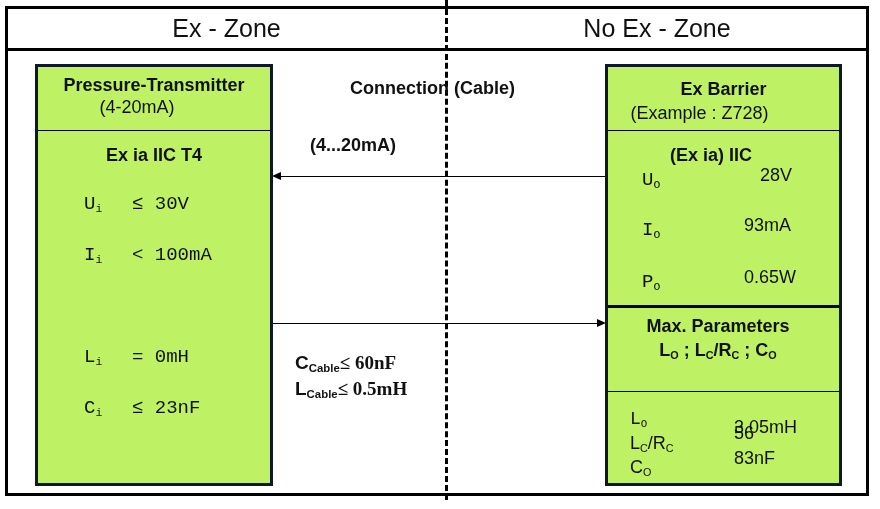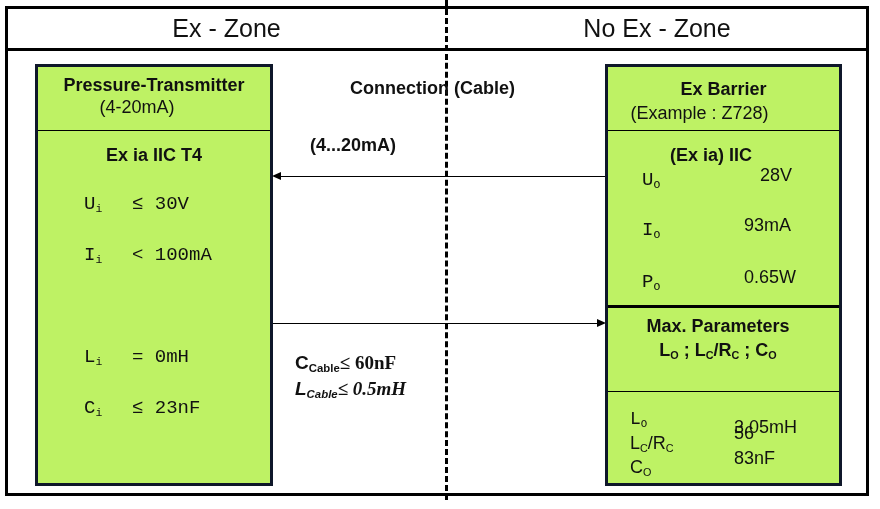--- a/index.html
+++ b/index.html
@@ -57,21 +57,21 @@
 
 <div class="abs line" style="left:280px;top:176px;width:326px;"></div>
 <div class="abs arrow-left" style="left:272px;top:172px;"></div>
 
 <div class="abs line" style="left:273px;top:323px;width:325px;"></div>
 <div class="abs arrow-right" style="left:597px;top:319px;"></div>
 
 <div class="abs t-bold serif" style="left:295px;top:352px;font-size:19px;">
   <span style="font-family:'Liberation Sans',sans-serif;">C</span><sub style="font-family:'Liberation Sans',sans-serif;">Cable</sub><span>≤ 60nF</span>
 </div>
-<div class="abs t-bold serif" style="left:295px;top:378px;font-size:19px;font-style:italic;">
+<div class="abs t-bold serif" style="left:295px;top:378px;font-size:19px;">
   <span style="font-family:'Liberation Sans',sans-serif;">L</span><sub style="font-family:'Liberation Sans',sans-serif;">Cable</sub><span>≤ 0.5mH</span>
 </div>
 
 <div class="abs box" style="left:605px;top:64px;width:237px;height:422px;">
   <div class="abs c t-bold" style="left:0;top:12px;width:231px;font-size:18px;">Ex Barrier</div>
   <div class="abs c" style="left:0;top:36px;width:183px;font-size:18px;">(Example : Z728)</div>
   <div class="abs line" style="left:0;top:63px;width:231px;"></div>
   <div class="abs t-bold" style="left:62px;top:78px;font-size:18px;">(Ex ia) IIC</div>
 
   <div class="abs fs19" style="left:34px;top:102px;">

